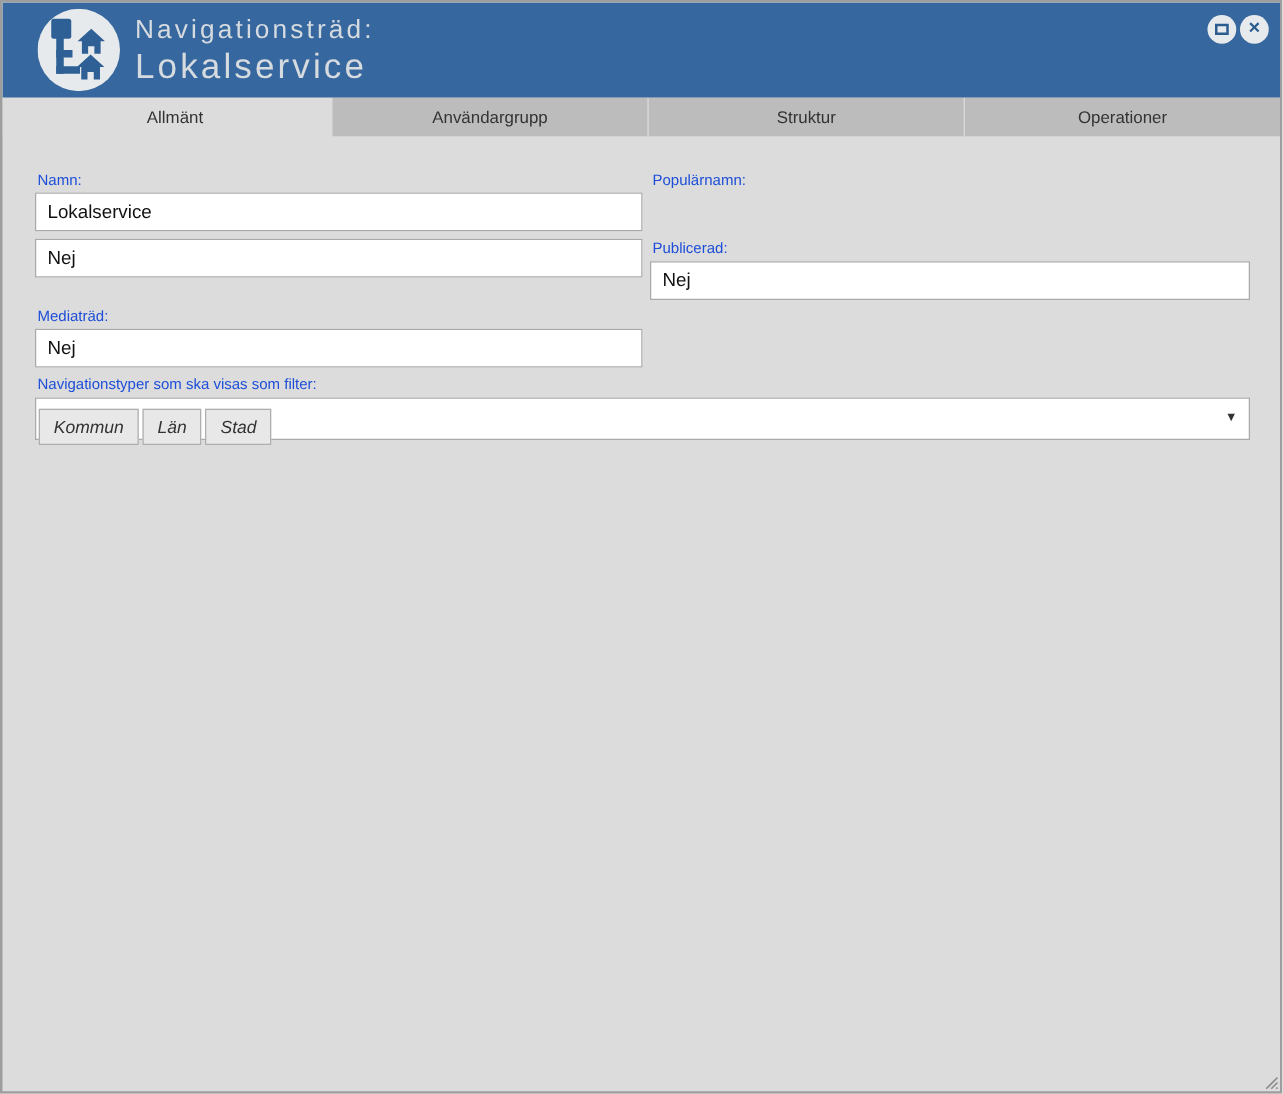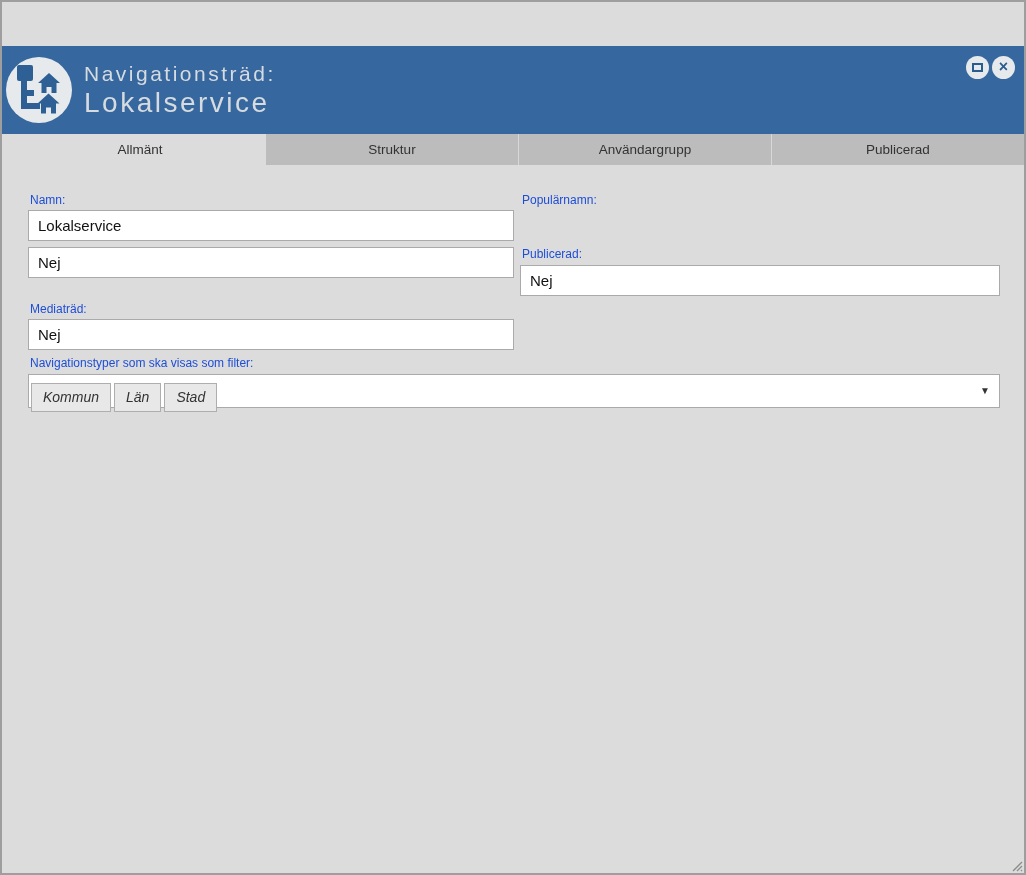--- a/index.html
+++ b/index.html
@@ -12,26 +12,25 @@
   .window {
     width: 1026px; height: 875px;
     border: 2px solid #9e9e9e;
     background: #dcdcdc;
     display: flex; flex-direction: column;
     position: relative;
     overflow: hidden;
   }
   
   .titlebar {
-    height: 88px; flex: none;
+    height: 76px; flex: none;
     background: #36679e;
     display: flex; align-items: center;
-    padding: 0 4px;
+    padding: 0 28px;
     position: relative;
-    margin-top: 44px;
   }
   .app-icon { width: 66px; height: 66px; flex: none; }
   .app-icon svg { width: 66px; height: 66px; display: block; }
   .titles { margin-left: 12px; color: #d6dbe0; }
   .title-line1 { font-size: 21px; line-height: 1.25; letter-spacing: 2.5px; }
   .title-line2 { font-size: 28px; line-height: 1.15; letter-spacing: 2.5px; }
   .win-controls {
     position: absolute; top: 10px; right: 9px;
     display: flex; gap: 3px;
   }
@@ -128,23 +127,23 @@
         <span class="max-glyph"></span>
       </button>
       <button class="wbtn">
         <span class="close-glyph">×</span>
       </button>
     </div>
   </header>
 
   <nav class="tabbar">
     <div class="tab active">Allmänt</div>
+    <div class="tab">Användargrupp</div>
     <div class="tab">Struktur</div>
-    <div class="tab">Användargrupp</div>
-    <div class="tab">Publicerad</div>
+    <div class="tab">Operationer</div>
   </nav>
 
   <main class="content">
     <div class="form-grid">
 
       <div class="field">
         <label>Namn:</label>
         <input type="text" value="Lokalservice" style="">
       </div>
 

